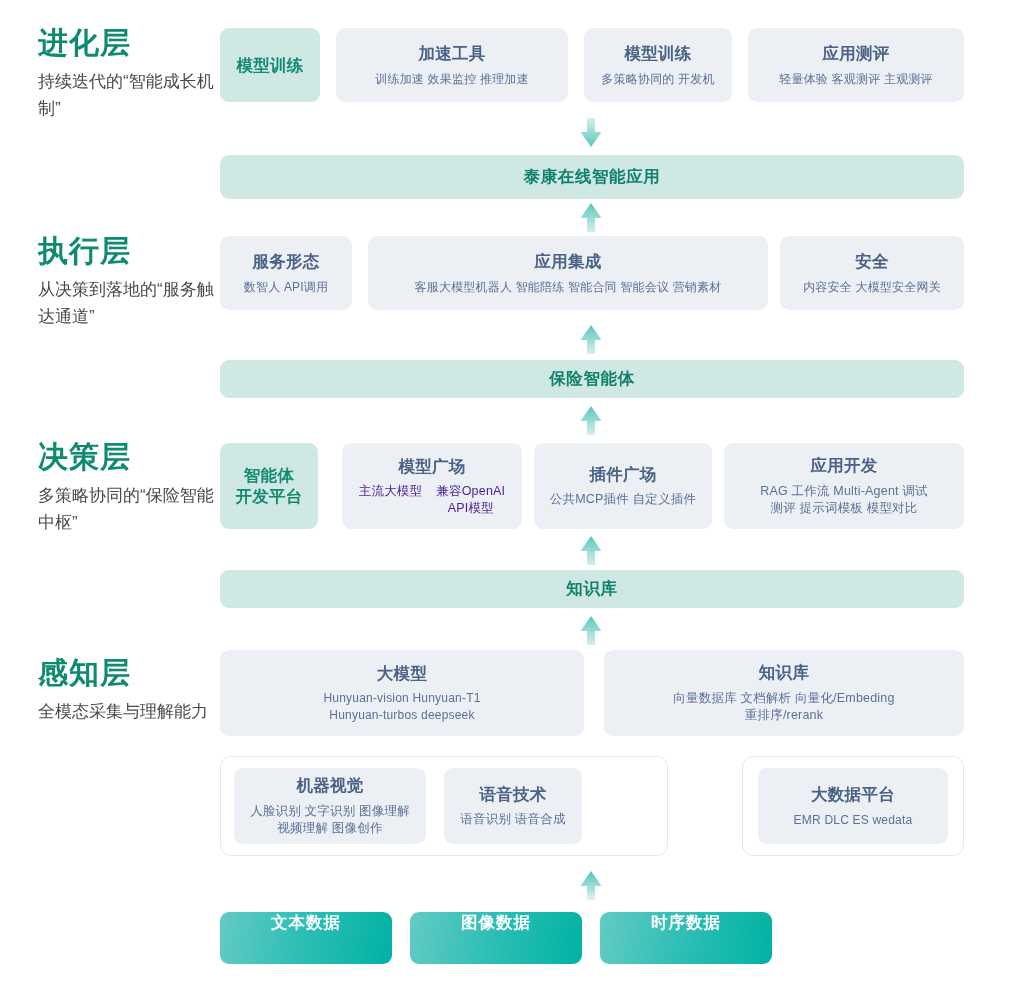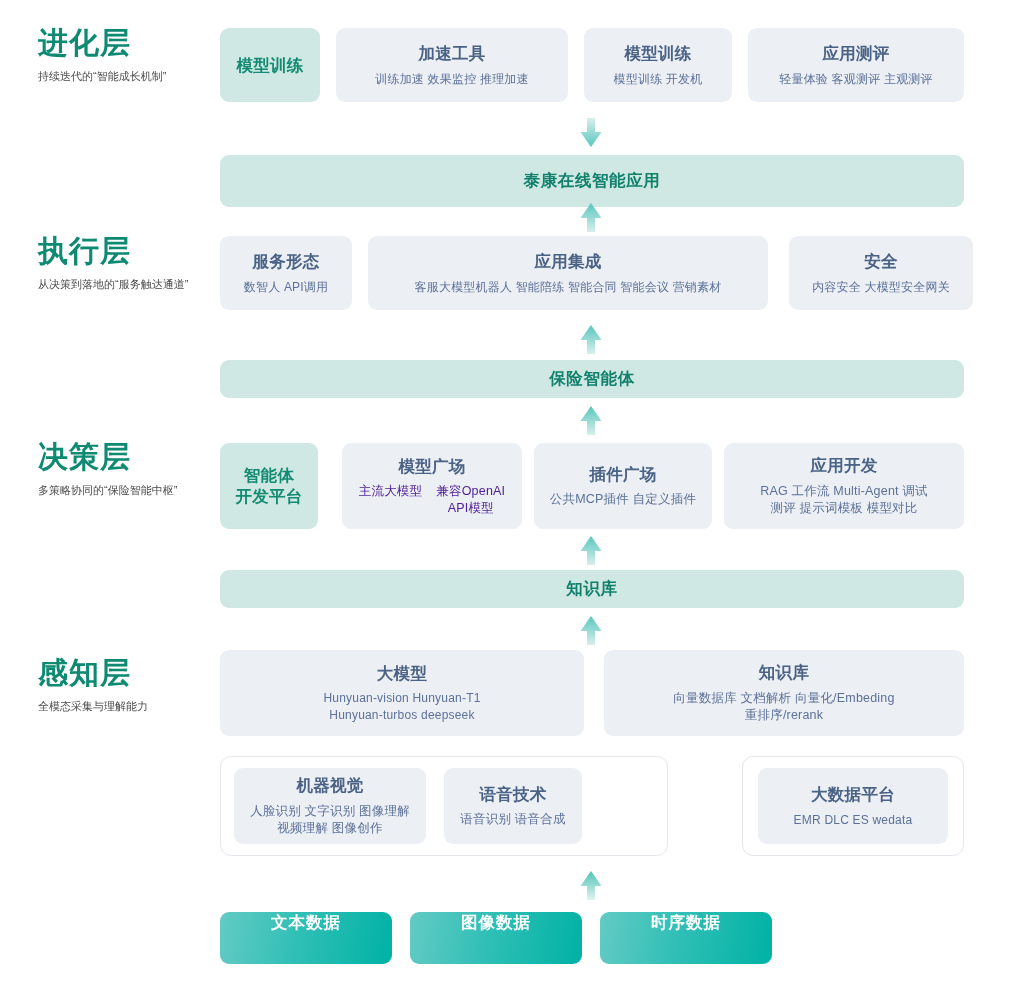--- a/index.html
+++ b/index.html
@@ -11,21 +11,21 @@
   }
   .page { position: relative; width: 1019px; height: 988px; }
 
   
   .layer-label { position: absolute; left: 38px; width: 185px; }
   .layer-title {
     font-size: 30px; font-weight: bold; color: #0f8a72;
     letter-spacing: 1px; line-height: 1.15; margin-bottom: 7px;
   }
   .layer-sub {
-    font-size: 11px; color: #4a4a4a; line-height: 1.62;
+    font-size: 17px; color: #4a4a4a; line-height: 1.62;
   }
 
   
   .card {
     position: absolute;
     background: #eceff4;
     border-radius: 9px;
     display: flex; flex-direction: column;
     align-items: center; justify-content: center;
     text-align: center;
@@ -102,41 +102,41 @@
     <div class="card-title">模型训练</div>
   </div>
 
   <div class="card" style="left:336px; top:28px; width:232px; height:74px;">
     <div class="card-title">加速工具</div>
     <div class="card-desc">训练加速 效果监控 推理加速</div>
   </div>
 
   <div class="card" style="left:584px; top:28px; width:148px; height:74px;">
     <div class="card-title">模型训练</div>
-    <div class="card-desc">模型训练 开发机</div>
+    <div class="card-desc">多策略协同的 开发机</div>
   </div>
 
   <div class="card" style="left:748px; top:28px; width:216px; height:74px;">
     <div class="card-title">应用测评</div>
     <div class="card-desc">轻量体验 客观测评 主观测评</div>
   </div>
 
   <div class="arrow" style="left:578px; top:118px;">
     <svg width="26" height="30" viewBox="0 0 26 30">
       <defs>
           <linearGradient id="gd1" x1="0" y1="0" x2="0" y2="1">
         <stop offset="0%" stop-color="#d8efec"></stop>
             <stop offset="100%" stop-color="#57c6bd"></stop>
       </linearGradient>
         </defs>
       <path d="M9 0 h8 v14 h6.5 L13 29 L2.5 14 H9 Z" fill="url(#gd1)"></path>
     </svg>
   </div>
 
-  <div class="banner" style="left:220px; top:155px; width:744px; height:52px;">
+  <div class="banner" style="left:220px; top:155px; width:744px; height:44px;">
     <span class="banner-text">泰康在线智能应用</span>
   </div>
 
   <div class="arrow" style="left:578px; top:203px;">
     <svg width="26" height="30" viewBox="0 0 26 30">
       <defs>
           <linearGradient id="gu1" x1="0" y1="1" x2="0" y2="0">
         <stop offset="0%" stop-color="#d8efec"></stop>
             <stop offset="100%" stop-color="#57c6bd"></stop>
       </linearGradient>
@@ -153,21 +153,21 @@
   <div class="card" style="left:220px; top:236px; width:132px; height:74px;">
     <div class="card-title">服务形态</div>
     <div class="card-desc">数智人 API调用</div>
   </div>
 
   <div class="card" style="left:368px; top:236px; width:400px; height:74px;">
     <div class="card-title">应用集成</div>
     <div class="card-desc">客服大模型机器人 智能陪练 智能合同 智能会议 营销素材</div>
   </div>
 
-  <div class="card" style="left:780px; top:236px; width:184px; height:74px;margin-left:9px;">
+  <div class="card" style="left:780px; top:236px; width:184px; height:74px;">
     <div class="card-title">安全</div>
     <div class="card-desc">内容安全 大模型安全网关</div>
   </div>
 
   <div class="arrow" style="left:578px; top:325px;">
     <svg width="26" height="30" viewBox="0 0 26 30">
       <defs>
           <linearGradient id="gu2" x1="0" y1="1" x2="0" y2="0">
         <stop offset="0%" stop-color="#d8efec"></stop>
             <stop offset="100%" stop-color="#57c6bd"></stop>

